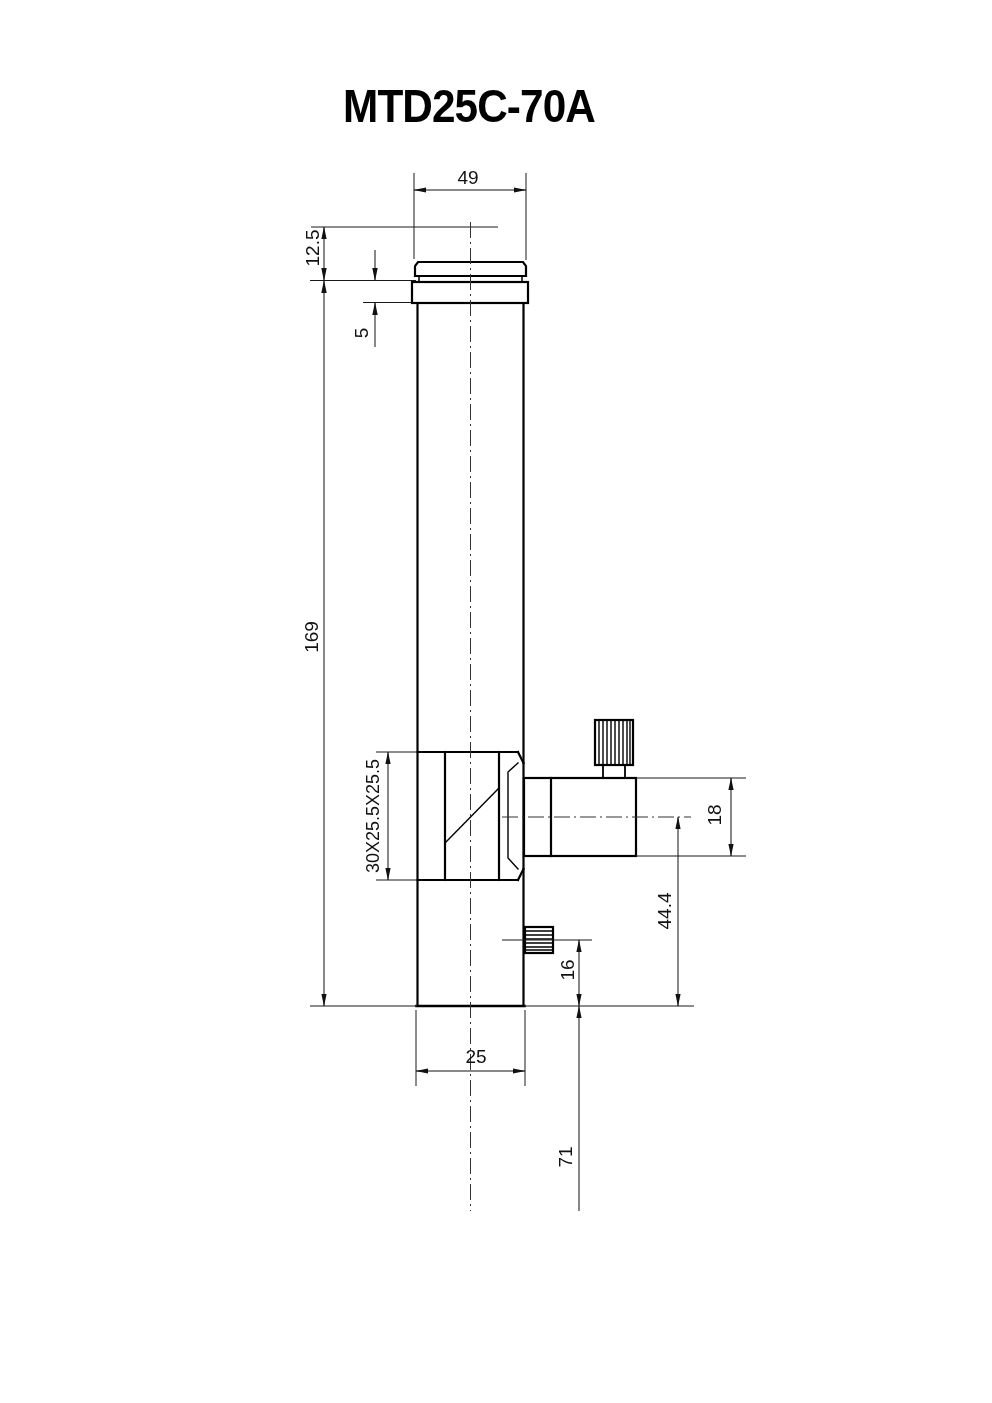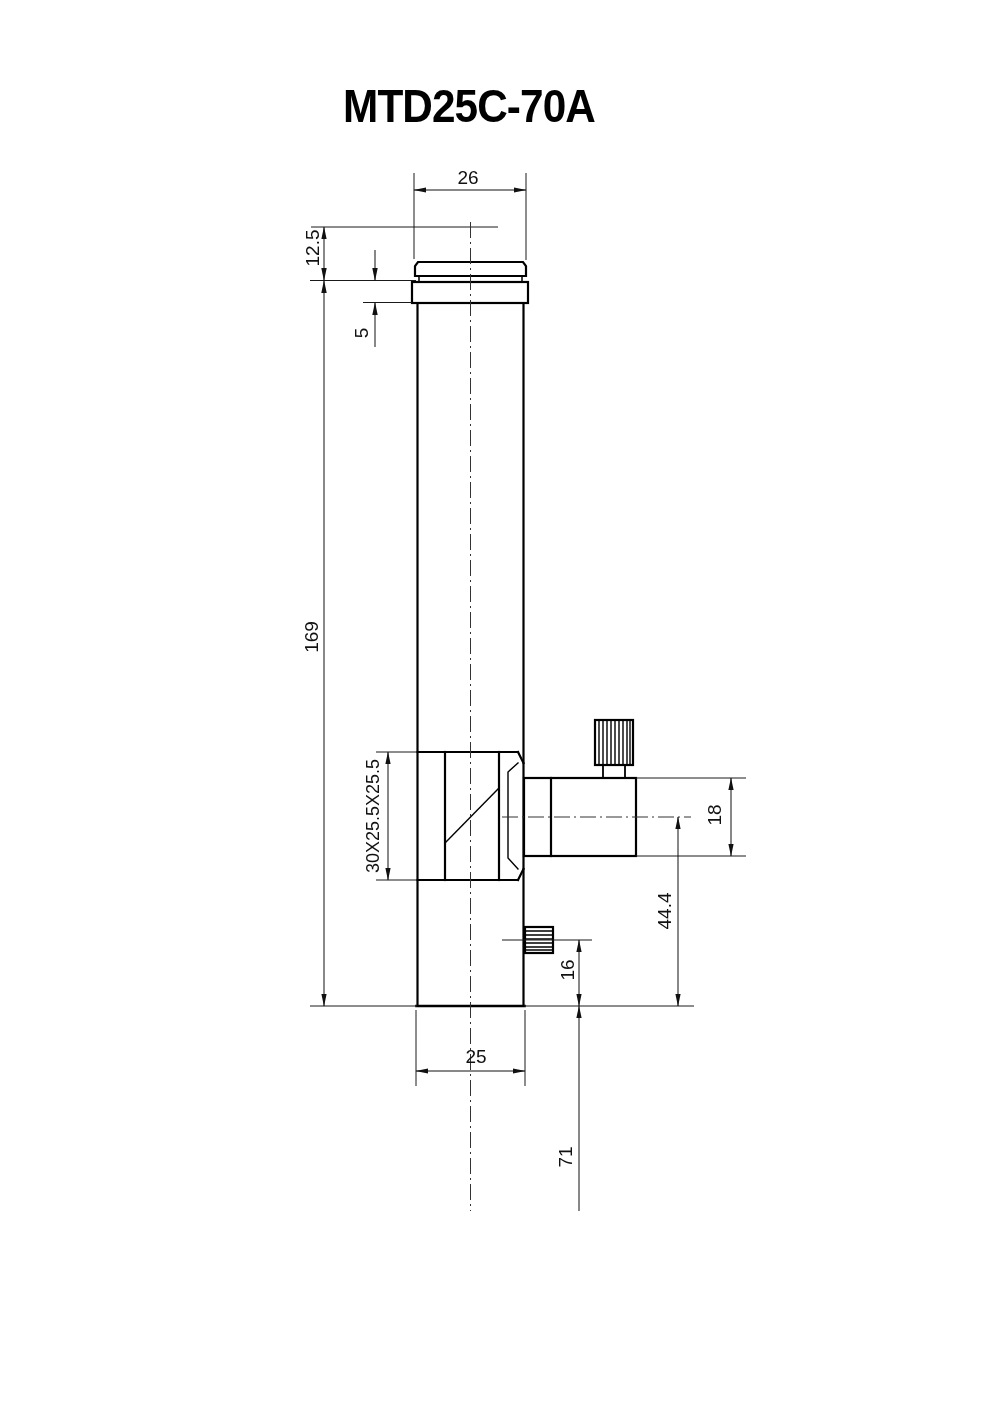--- a/index.html
+++ b/index.html
@@ -113,21 +113,21 @@
       <path d="M723,778 L723,856" marker-start="url(#arr)" marker-end="url(#arr)"></path>
       <path d="M670,817 L670,1006" marker-start="url(#arr)" marker-end="url(#arr)"></path>
       <path d="M571,940 L571,1006" marker-start="url(#arr)" marker-end="url(#arr)"></path>
       <path d="M408,1071 L517,1071" marker-start="url(#arr)" marker-end="url(#arr)"></path>
       <path d="M571,1006 L571,1311" marker-start="url(#arr)" marker-end="url(#arr)"></path>
     </g>
   </svg>
 
   <div class="title" style="left:461px;top:106px;">MTD25C-70A</div>
 
-  <div class="lbl" style="left:460px;top:178px;">26</div>
+  <div class="lbl" style="left:460px;top:178px;">49</div>
 
   <div class="lbl rot" style="left:305px;top:248px;">12.5</div>
 
   <div class="lbl rot" style="left:354px;top:333px;">5</div>
 
   <div class="lbl rot" style="left:304px;top:637px;">169</div>
 
   <div class="lbl rot small" style="left:365px;top:816px;">30X25.5X25.5</div>
 
   <div class="lbl rot" style="left:707px;top:815px;">18</div>

